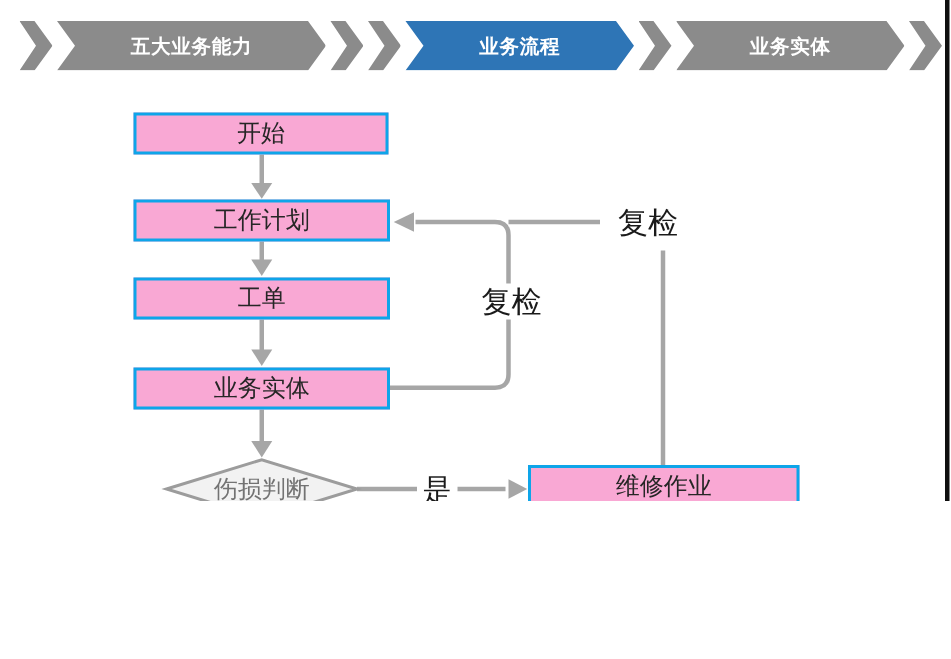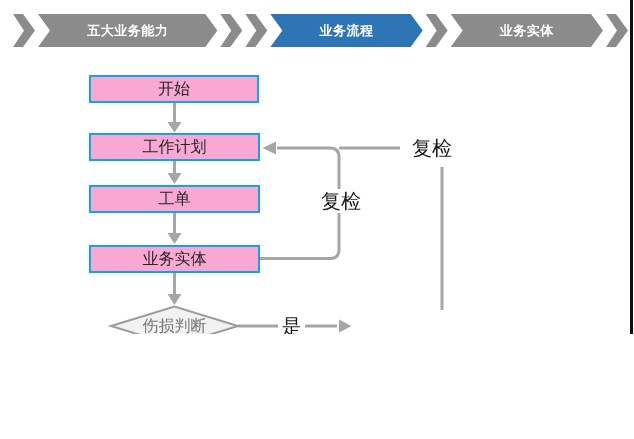--- a/index.html
+++ b/index.html
@@ -96,20 +96,23 @@
   </div>
   <div class="node" style="left:89px;top:185px;width:171px;height:28px">
     <span>工单</span>
   </div>
   <div class="node" style="left:89px;top:245px;width:171px;height:28px">
     <span>业务实体</span>
   </div>
   <div class="diamond-label" style="left:111px;top:306px;width:127px;height:40px">
     <span>伤损判断</span>
   </div>
+  <div class="node" style="left:352px;top:310px;width:181px;height:28px">
+    <span>维修作业</span>
+  </div>
 
   <div class="edge-label" style="left:320px;top:189px;width:42px;height:24px">
     <span>复检</span>
   </div>
   <div class="edge-label" style="left:410px;top:137px;width:44px;height:23px">
     <span>复检</span>
   </div>
   <div class="edge-label" style="left:278px;top:315px;width:27px;height:22px">
     <span>是</span>
   </div>

